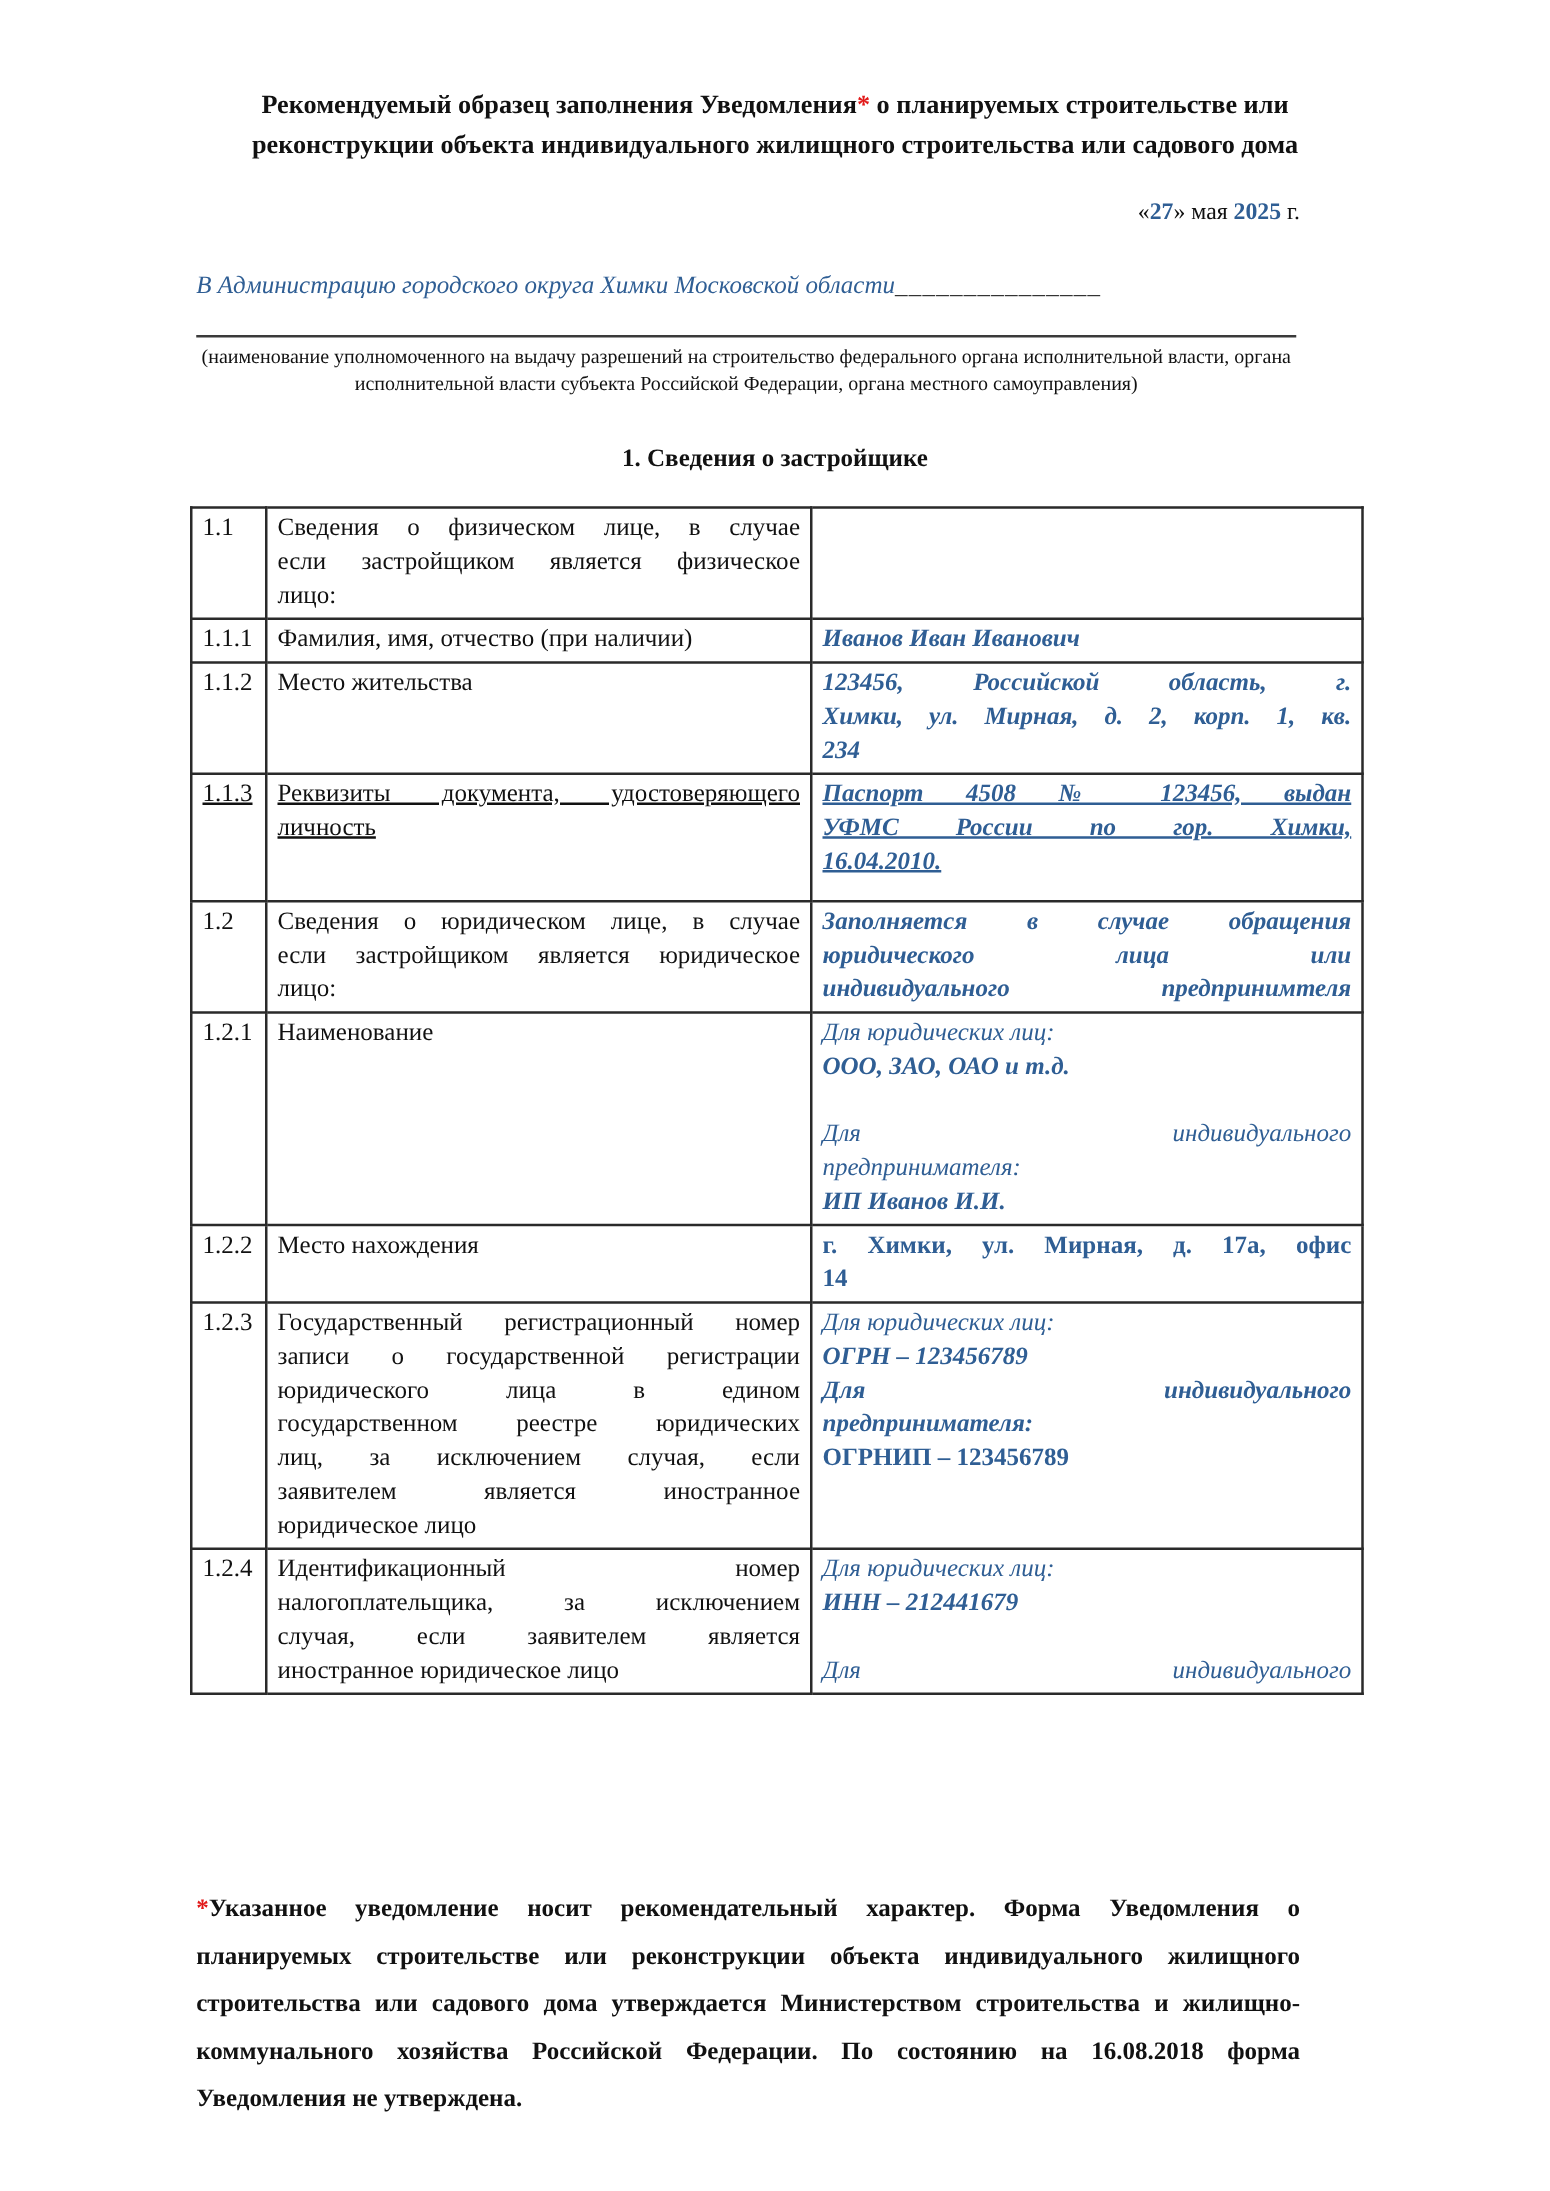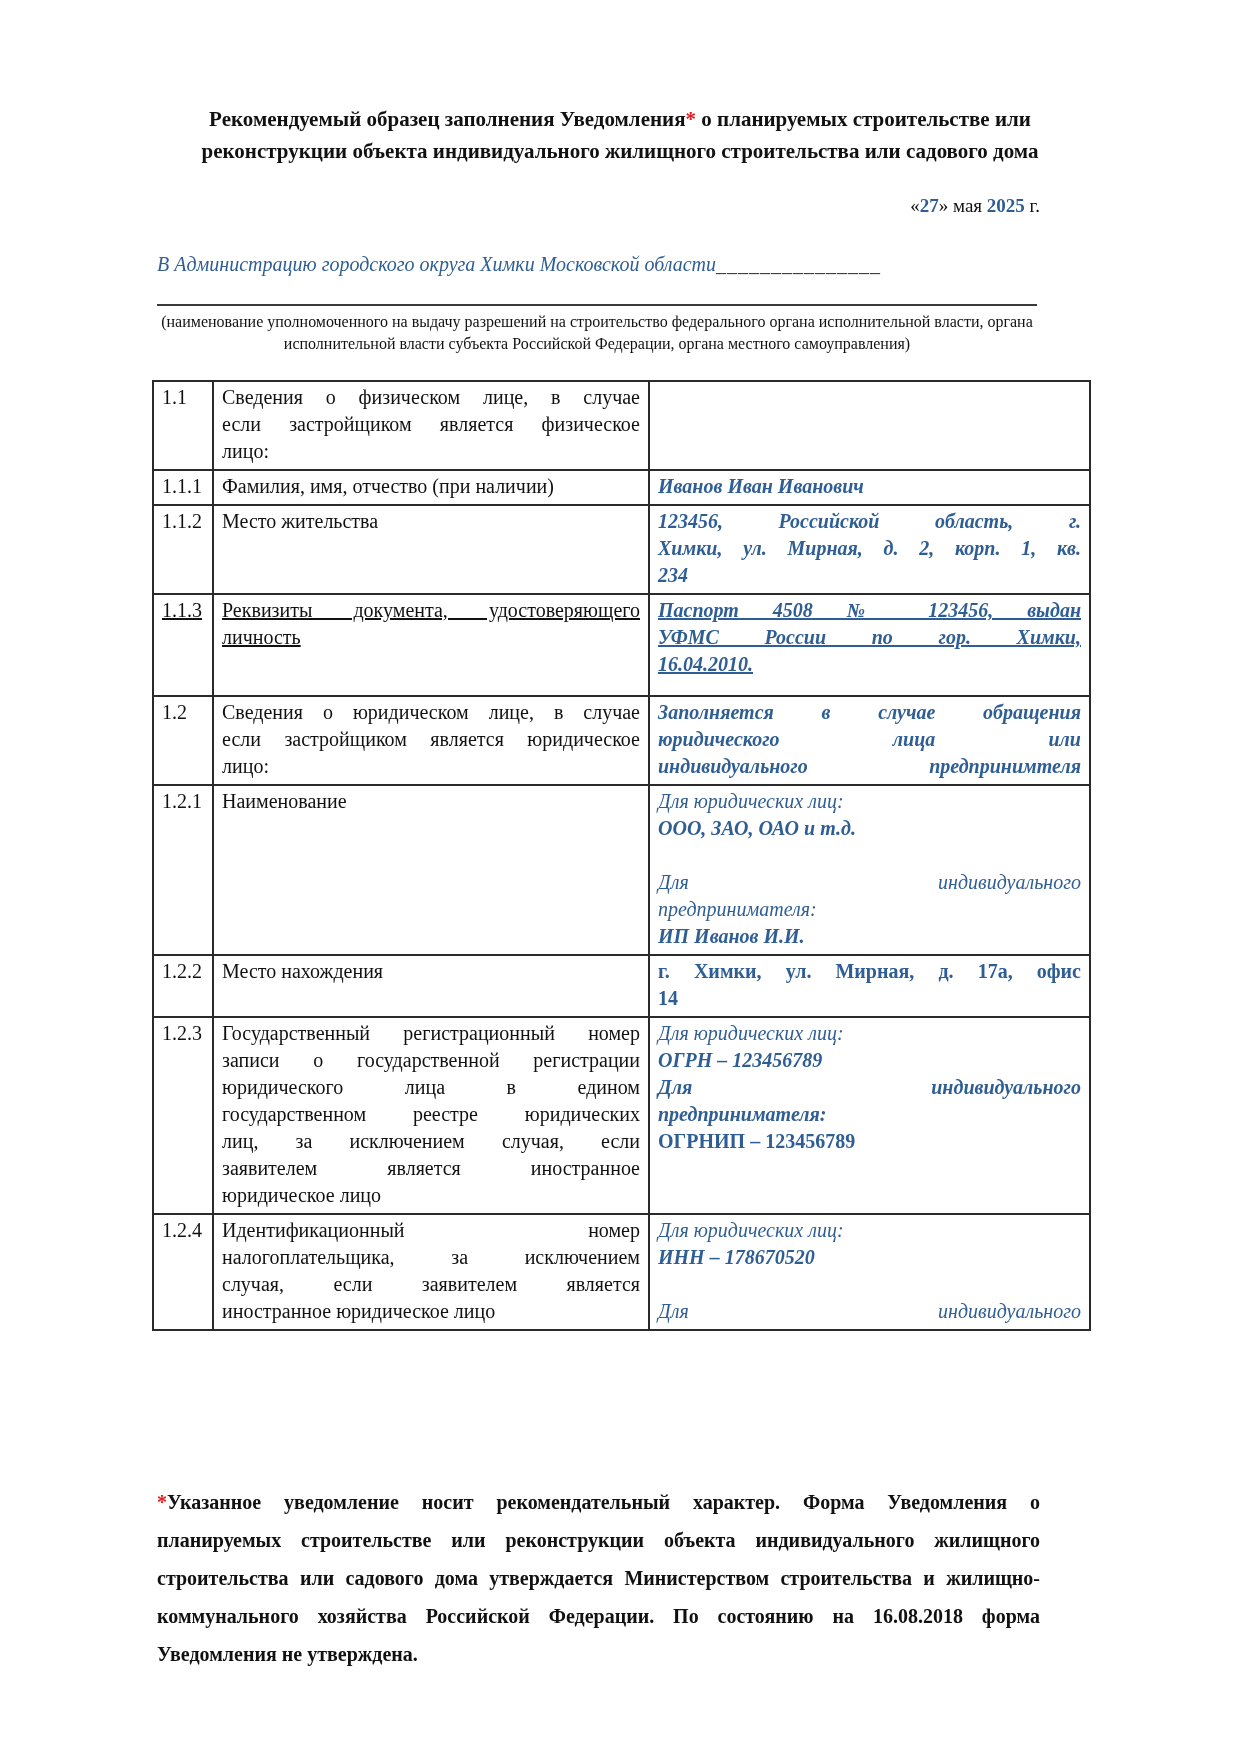--- a/index.html
+++ b/index.html
@@ -9,21 +9,21 @@
     --line:#2a2a2a;
   }
   html,body{margin:0;padding:0;background:#ffffff;}
   body{
     width:1240px;
     min-height:1753px;
     font-family:"Liberation Serif","DejaVu Serif",serif;
     color:var(--ink);
     position:relative;
   }
-  .page{padding-top:104px;}
+  .page{padding-top:68px;}
 
   .title{
     width:900px;margin:0 auto;text-align:center;
     font-weight:bold;font-size:21px;line-height:1.5;
   }
   .star{color:var(--red);font-weight:bold;}
 
   .date-line{
     margin:28px 200px 0 0;text-align:right;font-size:19px;
   }
@@ -102,20 +102,21 @@
   </div>
 
   <div class="recipient">
     <span class="blue-it">В Администрацию городского округа Химки Московской области</span><span class="fill">_______________</span>
   </div>
 
   <div class="fill-line"></div>
 
   <div class="caption">(наименование уполномоченного на выдачу разрешений на строительство федерального органа исполнительной власти, органа исполнительной власти субъекта Российской Федерации, органа местного самоуправления)</div>
 
+  <div class="section-heading">1. Сведения о застройщике</div>
 
   <table class="info">
     <colgroup>
       <col class="col-num">
       <col class="col-label">
       <col class="col-value">
     </colgroup>
     <tbody>
         <tr>
           <td class="c-num">1.1</td>
@@ -217,21 +218,21 @@
         <tr>
           <td class="c-num">1.2.4</td>
           <td class="c-label">
             <div class="lline jl"><span>Идентификационный номер</span></div>
             <div class="lline jl"><span>налогоплательщика, за исключением</span></div>
             <div class="lline jl"><span>случая, если заявителем является</span></div>
             <div class="lline"><span>иностранное юридическое лицо</span></div>
           </td>
           <td class="c-value">
             <div class="vline i">Для юридических лиц:</div>
-            <div class="vline bi">ИНН – 178670520</div>
+            <div class="vline bi">ИНН – 212441679</div>
             <div class="vline i">&nbsp;</div>
             <div class="vline i jl">Для индивидуального</div>
           </td>
         </tr>
       </tbody>
   </table>
 
   <div class="footnote">
     <span class="star">*</span><span>Указанное уведомление носит рекомендательный характер. Форма Уведомления о планируемых строительстве или реконструкции объекта индивидуального жилищного строительства или садового дома утверждается Министерством строительства и жилищно-коммунального хозяйства Российской Федерации. По состоянию на 16.08.2018 форма Уведомления не утверждена.</span>
   </div>

